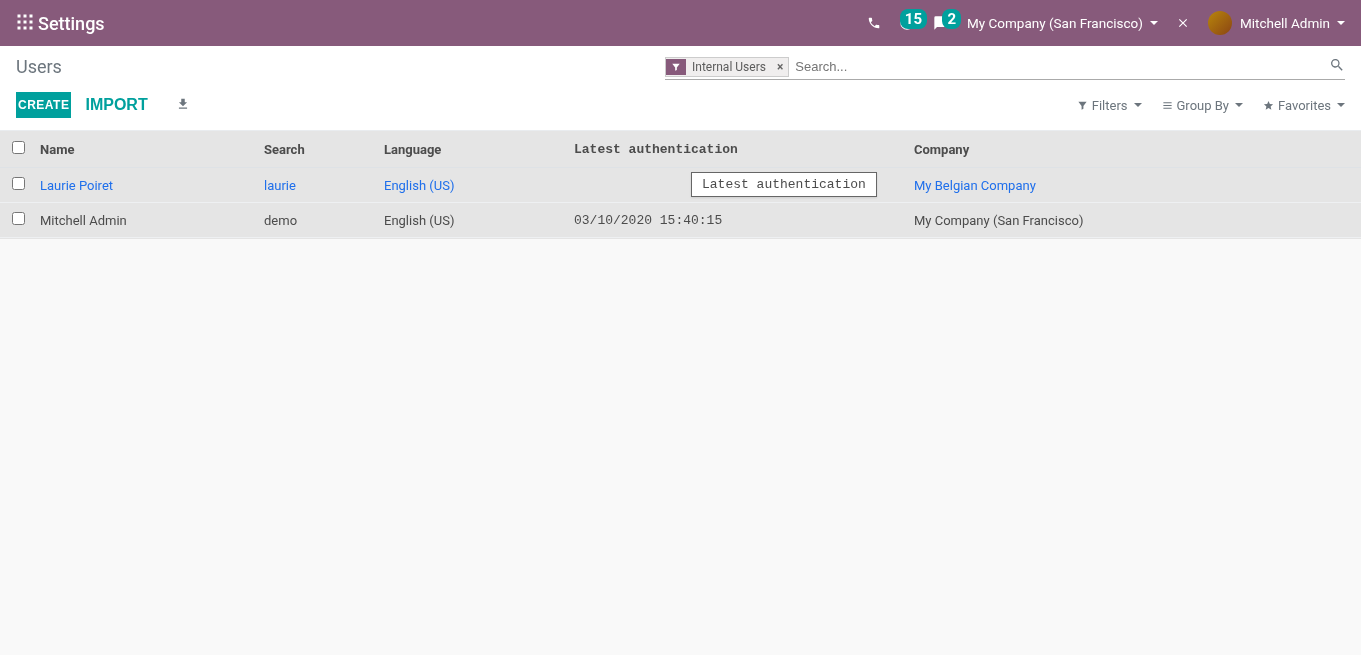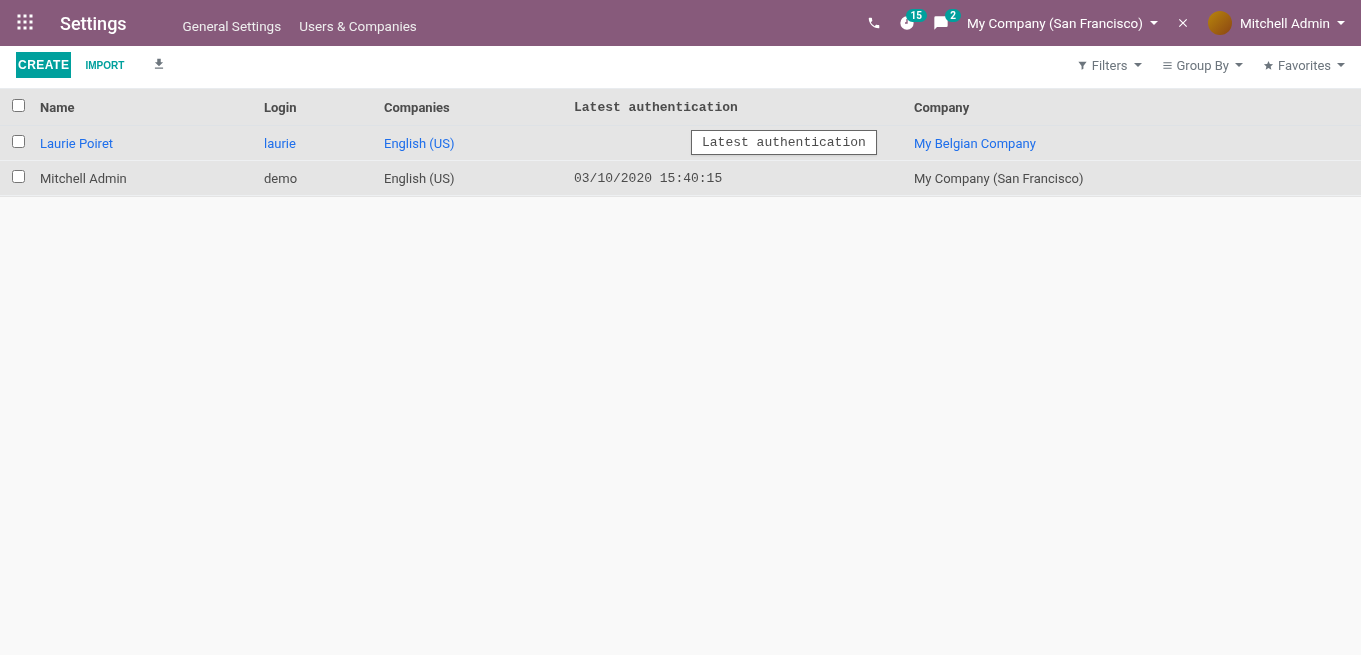--- a/index.html
+++ b/index.html
@@ -14,48 +14,48 @@
   }
   
   .navbar {
     display: flex;
     align-items: center;
     background: #875a7b;
     color: #fff;
     height: 46px;
     padding: 0 16px;
   }
-  .nav-left { display:flex; align-items:flex-end; gap:22px; }
+  .nav-left { display:flex; align-items:flex-start; }
   .apps-icon { width:18px; height:18px; fill:#fff; cursor:pointer;}
   .brand { font-size:18px; color:#fff; font-weight:500; margin-left:4px; margin-right:34px;}
   .nav-menu { display:flex; gap:18px; }
   .nav-menu a { color:#eee; text-decoration:none; font-size:13.5px; cursor:pointer;}
   .nav-right { margin-left:auto; display:flex; align-items:center; gap:18px;}
   .nav-icon { color:#fff; fill:#fff; font-size:14px; cursor:pointer; display:flex; align-items:center; position:relative;}
-  .badge { position:absolute; top:-6px; right:-12px; background:#00a09d; color:#fff; font-size:10px; font-weight:bold; padding:1px 5px; border-radius:8px;}
+  .badge { position:absolute; top:-6px; right:-12px; background:#00a09d; color:#fff; font-size:15px; font-weight:bold; padding:1px 5px; border-radius:8px;}
   .company-sw { color:#fff; font-size:13.5px; cursor:pointer; display:flex; align-items:center; gap:4px;}
   .avatar { width:24px; height:24px; border-radius:50%; background:linear-gradient(135deg,#b8860b,#8b4513); margin-right:4px;}
   .caret-d { display:inline-block;border-left:4px solid transparent;border-right:4px solid transparent;border-top:4px solid #fff;margin-left:3px;}
   
   .control-panel { background:#fff; border-bottom:1px solid #e9ecef;}
   .cp-row1 { display:flex; align-items:flex-start; padding:10px 16px 4px 16px;}
   .breadcrumb { font-size:18px; color:#6c757d; flex:0 0 auto;}
   .search-wrap { margin-left:auto; width:680px; position:relative;}
   .search-box { display:flex; align-items:center; border-bottom:1px solid #aaa; padding-bottom:2px;}
   .facet { display:flex; align-items:center; background:#f0eeee; border:1px solid #ccc; font-size:12px; color:#5c5c5c;}
   .facet-icon { background:#875a7b; padding:3px 5px; display:flex; align-items:center;}
   .facet-icon svg{width:10px;height:10px;fill:#fff;}
   .facet-label { padding:2px 6px;}
   .facet-x { padding:0 5px; cursor:pointer; font-weight:bold; color:#666;}
   .search-input { flex:1; border:none; outline:none; font-size:13px; padding:3px 6px; color:#495057;}
   .search-icon { margin-left:6px; cursor:pointer;}
   .search-icon svg{width:16px;height:16px;fill:#6c757d;}
   .cp-row2 { display:flex; align-items:center; padding:6px 16px 10px 16px;}
   .btn-create { background:#00a09d; color:#fff; border:none; padding:6px 2px; font-size:12px; font-weight:bold; letter-spacing:.5px; cursor:pointer;}
-  .btn-import { background:none; border:none; color:#00a09d; font-size:10px; font-weight:bold; padding:6px 10px; cursor:pointer; margin-left:4px;}
+  .btn-import { background:none; border:none; color:#00a09d; font-size:16px; font-weight:bold; padding:6px 10px; cursor:pointer; margin-left:4px;}
   .btn-export { margin-left:18px; cursor:pointer;}
   .btn-export svg{width:14px;height:14px;fill:#6c757d;}
   .cp-tools { margin-left:auto; display:flex; align-items:flex-start; gap:20px;}
   .tool-btn { display:flex; align-items:center; gap:4px; color:#6c757d; cursor:pointer; font-size:13px;}
   .tool-btn svg{width:11px;height:11px;fill:#6c757d;}
   .caret-ds{display:inline-block;border-left:4px solid transparent;border-right:4px solid transparent;border-top:4px solid #6c757d;margin-left:2px;}
   .pager-side{ margin-left:auto; display:flex; align-items:center; gap:10px;}
   .pager-text{ color:#6c757d; font-size:13px; margin-right:6px;}
   .pager-arrow{ cursor:pointer;}
   .pager-arrow svg{width:10px;height:14px;fill:#aaa;}
@@ -94,24 +94,20 @@
           <rect x="18" y="2" width="4" height="4"></rect>
           <rect x="2" y="10" width="4" height="4"></rect>
           <rect x="10" y="10" width="4" height="4"></rect>
           <rect x="18" y="10" width="4" height="4"></rect>
           <rect x="2" y="18" width="4" height="4"></rect>
           <rect x="10" y="18" width="4" height="4"></rect>
           <rect x="18" y="18" width="4" height="4"></rect>
         </svg>
     </span>
     <span class="brand">Settings</span>
-    <div class="nav-menu">
-      <a>General Settings</a>
-      <a>Users &amp; Companies</a>
-    </div>
   </div>
   <div class="nav-right">
     <span class="nav-icon">
       <svg width="14" height="14" viewBox="0 0 24 24">
           <path d="M6.6 10.8c1.4 2.8 3.8 5.1 6.6 6.6l2.2-2.2c.3-.3.7-.4 1-.2 1.2.4 2.4.6 3.7.6.6 0 1 .4 1 1V20c0 .6-.4 1-1 1C10.6 21 3 13.4 3 4c0-.6.4-1 1-1h3.5c.6 0 1 .4 1 1 0 1.3.2 2.5.6 3.7.1.4 0 .8-.2 1L6.6 10.8z"></path>
         </svg>
     </span>
     <span class="nav-icon">
       <svg width="16" height="16" viewBox="0 0 24 24">
           <path d="M12 2a10 10 0 1 0 .001 20.001A10 10 0 0 0 12 2zm1 11h-4v-2h2V6h2v7z"></path>
@@ -135,20 +131,42 @@
     </span>
     <span class="company-sw">
       <span class="avatar"></span>
       <span>Mitchell Admin</span>
       <span class="caret-d"></span>
     </span>
   </div>
 </div>
 
 <div class="control-panel">
+  <div class="cp-row1">
+    <div class="breadcrumb">Users</div>
+    <div class="search-wrap">
+      <div class="search-box">
+        <span class="facet">
+          <span class="facet-icon">
+            <svg viewBox="0 0 24 24">
+                <path d="M3 4h18l-7 9v6l-4 2v-8z"></path>
+              </svg>
+          </span>
+          <span class="facet-label">Internal Users</span>
+          <span class="facet-x">×</span>
+        </span>
+        <input class="search-input" placeholder="Search..." style="">
+        <span class="search-icon">
+          <svg viewBox="0 0 24 24">
+              <path d="M15.5 14h-.8l-.3-.3a6.5 6.5 0 1 0-.7.7l.3.3v.8l5 5 1.5-1.5-5-5zM9.5 14a4.5 4.5 0 1 1 0-9 4.5 4.5 0 0 1 0 9z"></path>
+            </svg>
+        </span>
+      </div>
+    </div>
+  </div>
   <div class="cp-row2">
     <button class="btn-create">CREATE</button>
     <button class="btn-import">IMPORT</button>
     <span class="btn-export">
       <svg viewBox="0 0 24 24">
           <path d="M5 20h14v-2H5v2zM19 9h-4V3H9v6H5l7 7 7-7z"></path>
         </svg>
     </span>
     <div class="cp-tools">
       <span class="tool-btn">
@@ -175,22 +193,22 @@
     </div>
   </div>
 </div>
 
 <div class="list-view">
 <table>
   <thead>
     <tr>
       <th class="chk"><input type="checkbox" style=""></th>
       <th class="col-name">Name</th>
-      <th class="col-login">Login</th>
-      <th class="col-lang">Companies</th>
+      <th class="col-login">Search</th>
+      <th class="col-lang">Language</th>
       <th class="col-auth">Latest authentication</th>
       <th class="col-comp">Company</th>
     </tr>
   </thead>
   <tbody id="tbody">
   <tr class="linkrow">
           <td class="chk"><input type="checkbox" style=""></td>
           <td class="col-name"><a class="lnk" href="#">Laurie Poiret</a></td>
           <td class="col-login"><a class="lnk" href="#">laurie</a></td>
           <td class="col-lang"><a class="lnk" href="#">English (US)</a></td>

